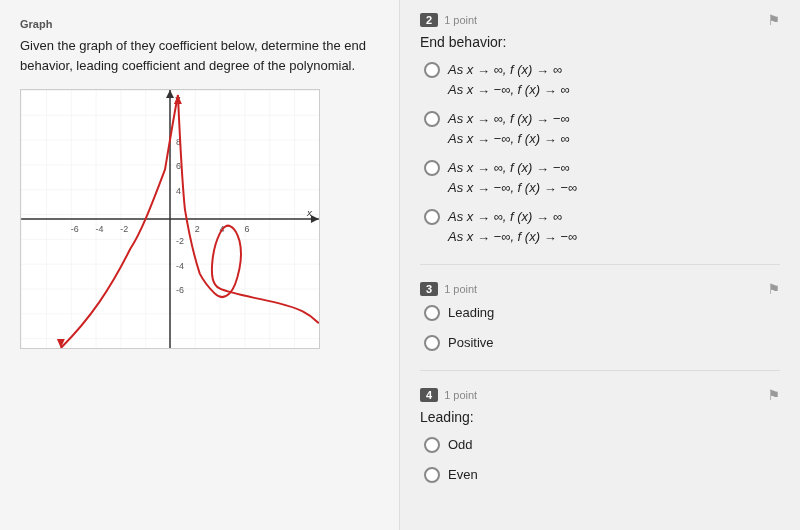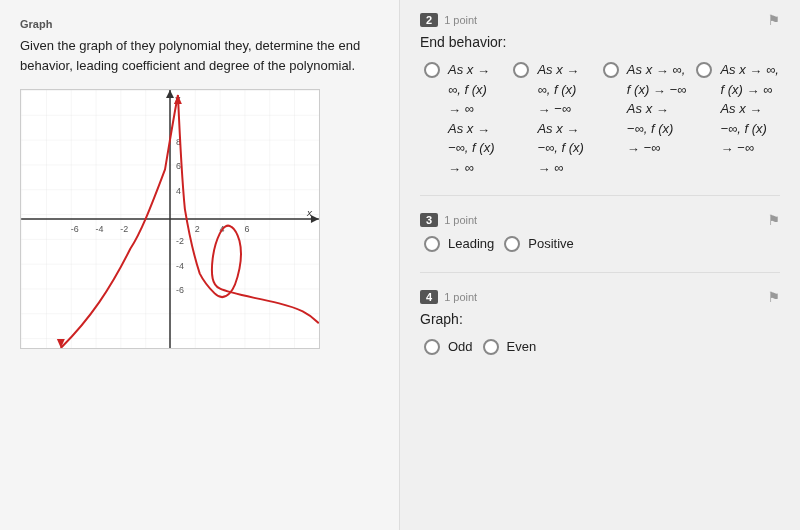--- a/index.html
+++ b/index.html
@@ -90,21 +90,21 @@
 
     .question-title {
       font-size: 14px;
       color: #222;
       margin-bottom: 10px;
       font-weight: normal;
     }
 
     .option-group {
       display: flex;
-      flex-direction: row;
+      flex-direction: column;
       gap: 10px;
       padding-left: 4px;
     }
 
     .option-item {
       display: flex;
       align-items: flex-start;
       gap: 8px;
       cursor: pointer;
     }
@@ -141,21 +141,21 @@
     .graph-svg {
       width: 100%;
       height: 100%;
     }
   </style>
 </head>
 <body>
 
 <div class="left-panel">
   <div class="section-label">Graph</div>
-  <div class="question-text">Given the graph of they polynomial they, determine the end behavior, leading coefficient and degree of the polynomial.</div>
+  <div class="question-text">Given the graph of they coefficient below, determine the end behavior, leading coefficient and degree of the polynomial.</div>
 
   <div class="graph-container">
     <svg class="graph-svg" viewBox="0 0 300 260">
 
       <defs>
         <pattern id="grid" width="25" height="25" patternUnits="userSpaceOnUse">
           <path d="M 25 0 L 0 0 0 25" fill="none" stroke="#ddd" stroke-width="0.5"></path>
         </pattern>
       </defs>
       <rect width="300" height="260" fill="url(#grid)"></rect>
@@ -282,21 +282,21 @@
   </div>
 
   <hr class="divider">
 
   <div class="question-block">
     <div class="question-header">
       <span class="question-number">4</span>
       <span class="question-points">1 point</span>
       <span class="bookmark-icon">⚑</span>
     </div>
-    <div class="question-title">Graph:</div>
+    <div class="question-title">Leading:</div>
 
     <div class="option-group">
       <div class="option-item">
         <div class="radio-btn"></div>
         <span class="option-text">Odd</span>
       </div>
       <div class="option-item">
         <div class="radio-btn"></div>
         <span class="option-text">Even</span>
       </div>

